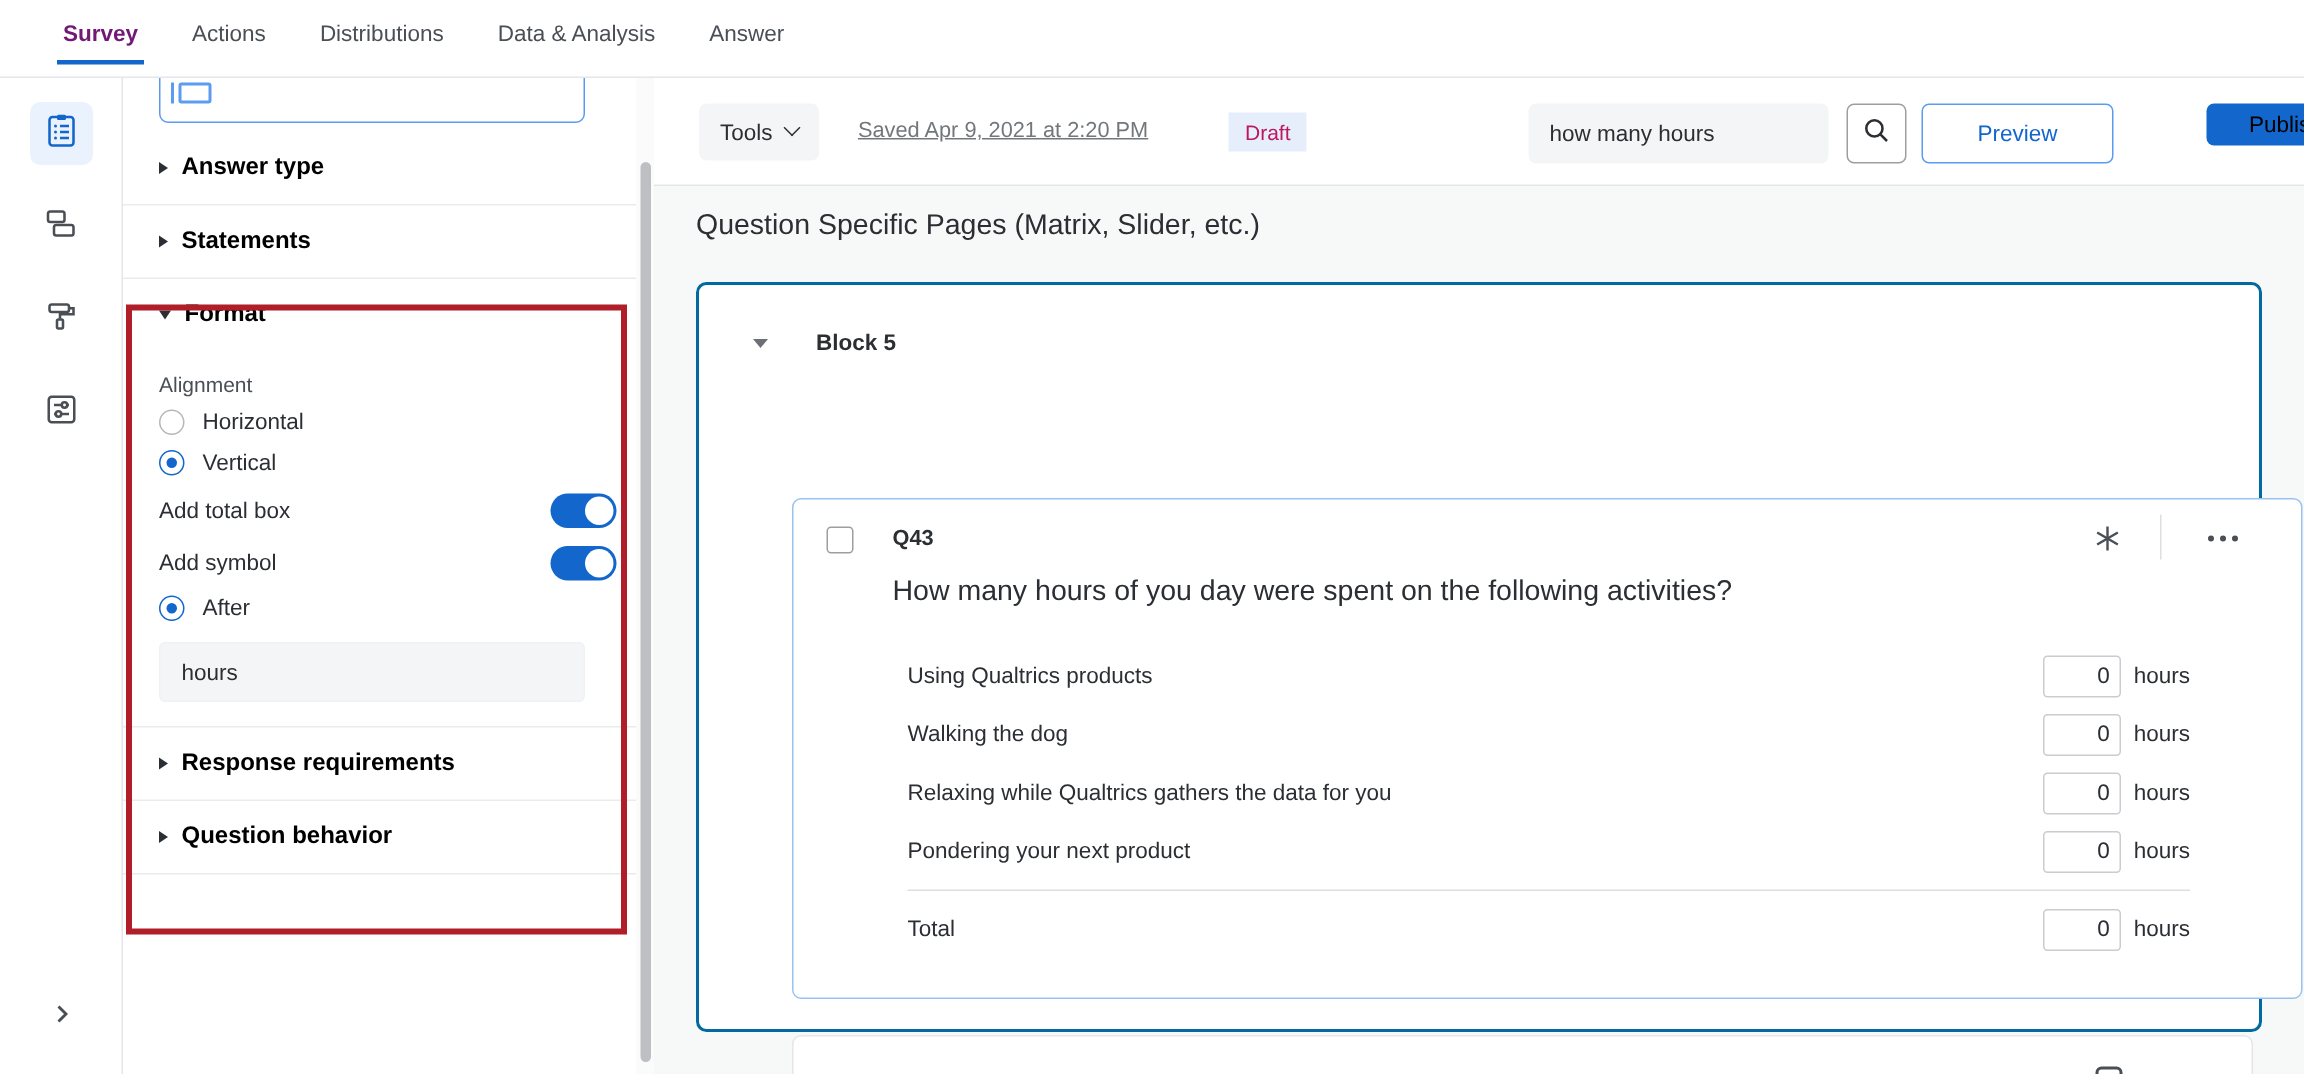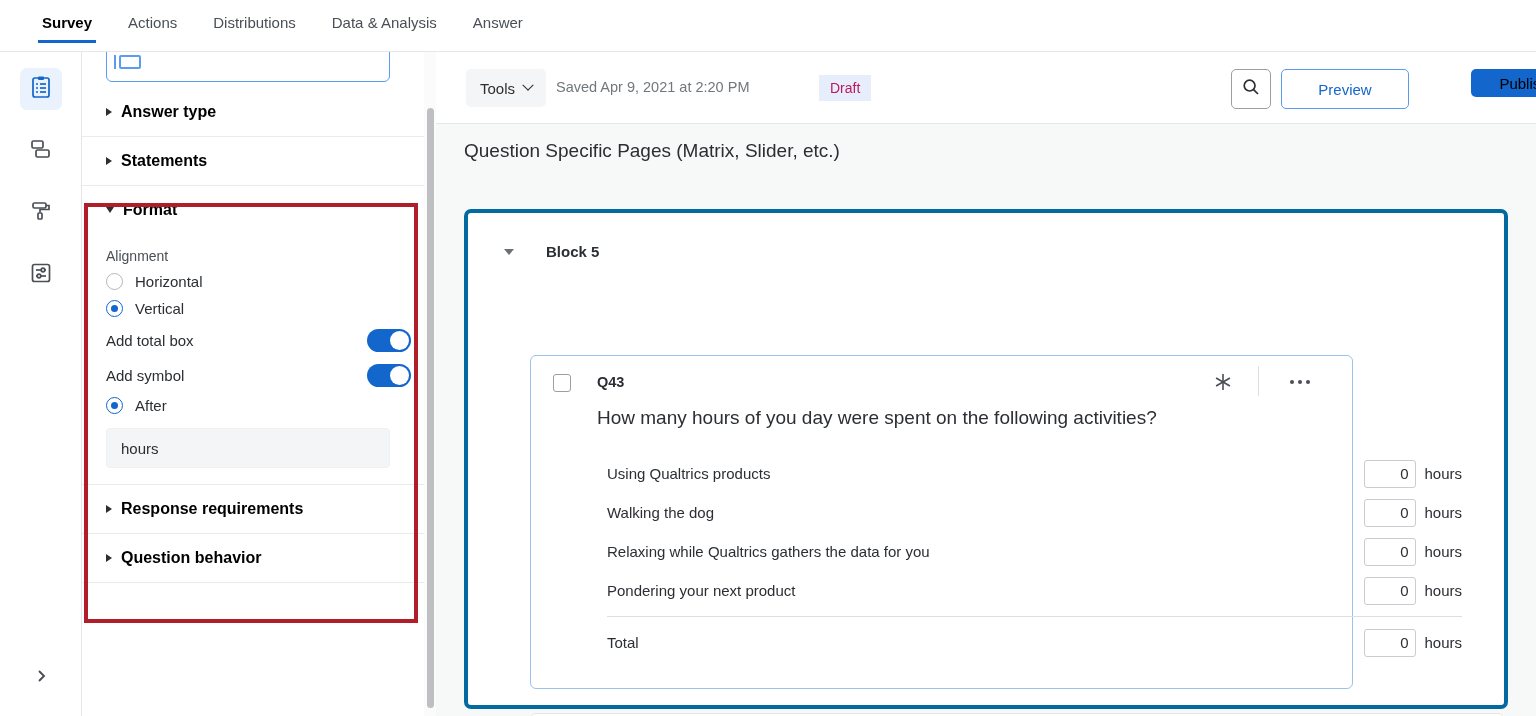--- a/index.html
+++ b/index.html
@@ -14,21 +14,21 @@
   
   .topnav {
     position: absolute; left: 0; top: 0; width: 1536px; height: 52px;
     background: #fff;
     display: flex; align-items: flex-start; padding-left: 24px;
   }
   .topnav .tab {
     font-size: 15px; color: #4a4f55; padding: 14px 18px 12px 18px;
     position: relative; white-space: nowrap; cursor: pointer;
   }
-  .topnav .tab.active { color: #000000; font-weight: bold; }
+  .topnav .tab.active { color: #701a75; font-weight: bold; }
   .topnav .tab.active:after {
     content: ""; position: absolute; left: 14px; right: 14px; bottom: 0;
     height: 3px; background: #1266cc;
   }
   .topnav-rule {
     position: absolute; left: 0; top: 51px; width: 1536px; height: 1px;
     background: #e4e6e8;
   }
 
   
@@ -146,22 +146,23 @@
   .tools-btn {
     position: absolute; left: 30px; top: 17px; height: 38px; padding: 0 14px;
     background: #f4f5f6; border-radius: 5px; display: flex; align-items: center;
     gap: 9px; font-size: 15px; color: #2b2e33; cursor: pointer;
   }
   .chev-down {
     width: 8px; height: 8px; border-right: 1.8px solid #2b2e33;
     border-bottom: 1.8px solid #2b2e33; transform: rotate(45deg) translate(-2px,-2px);
   }
   .saved-text {
-    position: absolute; left: 120px; top: 27px; font-size: 14.5px; color: #72777c;
+    position: absolute; left: 136px; top: 27px; font-size: 14.5px; color: #72777c;
     white-space: nowrap;
+    text-decoration: underline;
   }
   .draft-badge {
     position: absolute; left: 383px; top: 23px; height: 26px; padding: 0 11px;
     background: #e7eefb; border-radius: 0; display: flex; align-items: center;
     font-size: 14px; color: #be185d;
   }
   .search-field {
     position: absolute; left: 583px; top: 17px; width: 200px; height: 40px;
     background: #f4f5f6; border-radius: 5px; display: flex; align-items: center;
     padding-left: 14px; font-size: 15px; color: #2b2e33; cursor: text;
@@ -182,35 +183,35 @@
     border-radius: 5px; background: #1266cc;
     display: flex; align-items: center; justify-content: center;
     font-size: 15px; color: #000000; cursor: pointer;
   }
 
   .page-title {
     position: absolute; left: 28px; top: 88px; font-size: 19px; color: #2b2e33;
   }
 
   .block-card {
-    position: absolute; left: 28px; top: 157px; width: 1044px; height: 500px;
-    background: #fff; border: 4px solid #0369a1; border-radius: 7px;
+    position: absolute; left: 28px; top: 136px; width: 1044px; height: 500px;
+    background: #fff; border: 2px solid #0369a1; border-radius: 7px;
   }
   .block-head {
     position: absolute; left: 36px; top: 30px; display: flex; align-items: center;
     gap: 32px; cursor: pointer;
   }
   .block-name { font-size: 15px; color: #2b2e33; font-weight: bold; }
   .tri-down-sm {
     width: 0; height: 0; border-top: 6px solid #6b7075;
     border-left: 5px solid transparent; border-right: 5px solid transparent;
   }
 
   .q-card {
-    position: absolute; left: 62px; top: 142px; width: 823px; height: 334px;
+    position: absolute; left: 62px; top: 142px; width: 1007px; height: 334px;
     background: #fff; border: 1.5px solid #9ac2f0; border-radius: 6px;
   }
   .q-check {
     position: absolute; left: 22px; top: 18px; width: 18px; height: 18px;
     border: 1.5px solid #9b9fa4; border-radius: 3px; background: #fff; cursor: pointer;
   }
   .q-id {
     position: absolute; left: 66px; top: 18px; font-size: 14.5px; color: #2b2e33;
     font-weight: bold;
   }
@@ -399,20 +400,21 @@
 
 <div class="main">
 
   <div class="toolbar">
     <div class="tools-btn">
       <span>Tools</span>
       <span class="chev-down"></span>
     </div>
     <div class="saved-text">Saved Apr 9, 2021 at 2:20 PM</div>
     <div class="draft-badge">Draft</div>
+    <div class="search-field">how many hours</div>
     <div class="search-btn">
       <span>
         <svg width="20" height="20" viewBox="0 0 20 20" fill="none" stroke="#2b2e33" stroke-width="1.7">
           <circle cx="8.6" cy="8.6" r="5.4"></circle>
           <line x1="12.6" y1="12.6" x2="17" y2="17"></line>
         </svg>
       </span>
     </div>
     <div class="preview-btn">Preview</div>
     <div class="publish-btn">Publish</div>

